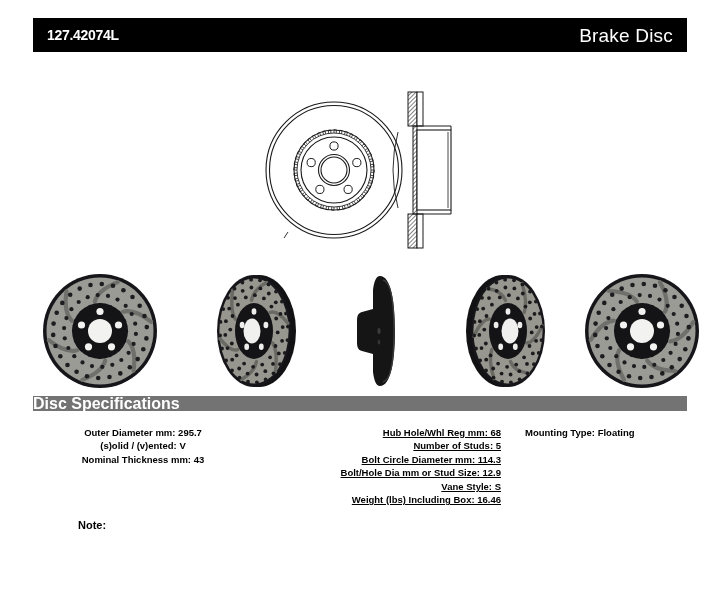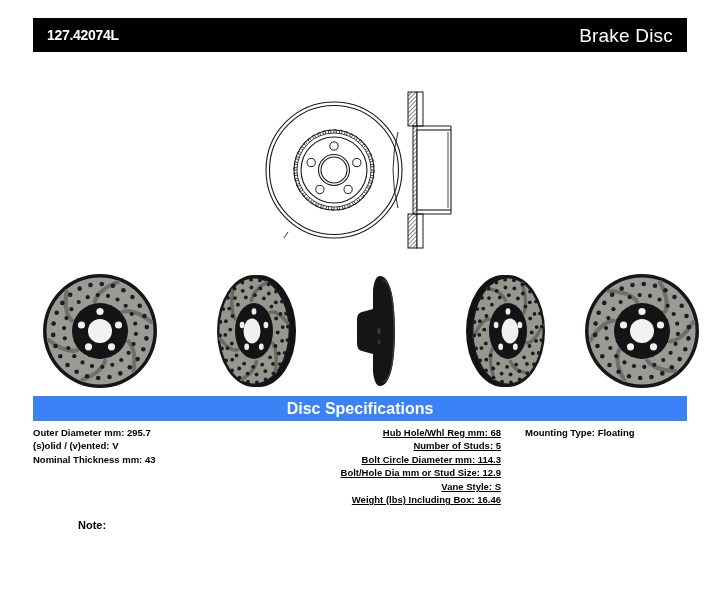--- a/index.html
+++ b/index.html
@@ -76,46 +76,46 @@
   .photo.p3 { left: 322px; width: 60px;  }
   .photo.p4 { left: 420px; width: 120px; }
   .photo.p5 { left: 548px; width: 132px; }
 
   
   .spec-bar {
     position: absolute;
     left: 33px;
     top: 396px;
     width: 654px;
-    height: 25px;
-    background: #3b82f6;
+    height: 15px;
+    background: #737373;
     display: flex;
     align-items: center;
-    justify-content: center;
+    justify-content: flex-start;
   }
   .spec-bar .spec-title {
     color: #ffffff;
     font-size: 16px;
     font-weight: bold;
     line-height: 1;
   }
 
   
   .spec-cols {
     position: absolute;
     left: 33px;
     top: 426px;
     width: 654px;
     height: 95px;
   }
   .spec-col {
     position: absolute;
     top: 0;
   }
-  .spec-col.col-left   { left: 0px;   width: 220px; text-align: left; }
+  .spec-col.col-left   { left: 0px;   width: 220px; text-align: center; }
   .spec-col.col-mid    { left: 228px; width: 240px; text-align: right; text-decoration: underline; }
   .spec-col.col-right  { left: 478px; width: 176px; text-align: left; }
 
   .spec-line {
     font-size: 9.5px;
     font-weight: bold;
     line-height: 13.4px;
     white-space: nowrap;
     color: #000000;
   }

